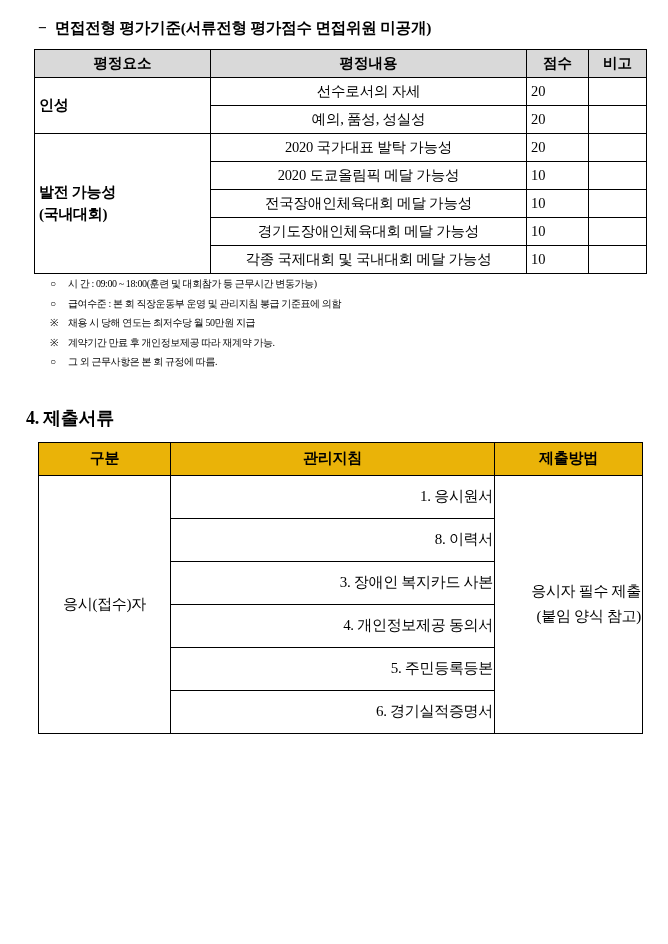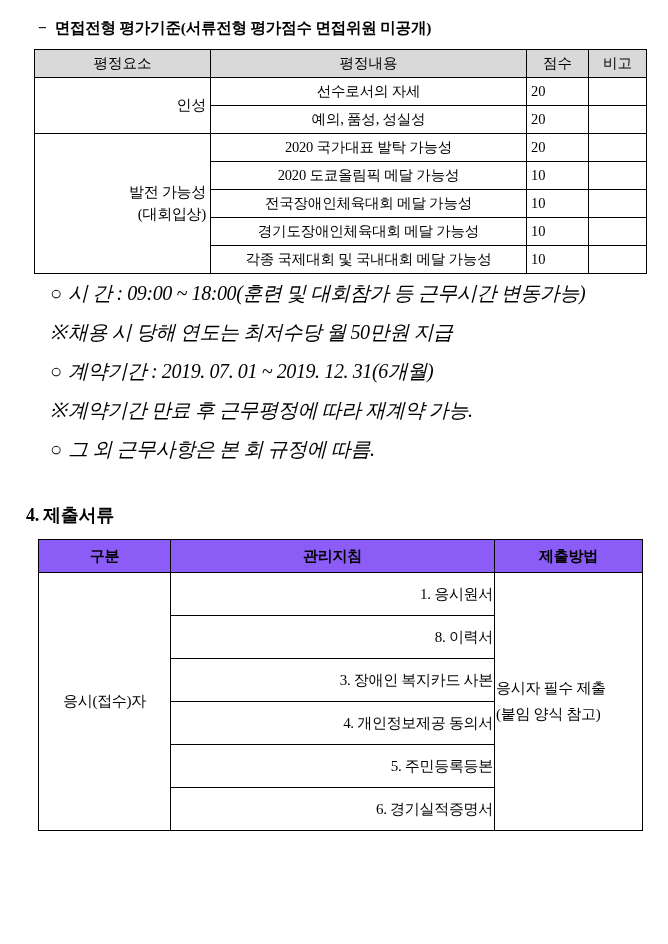--- a/index.html
+++ b/index.html
@@ -44,26 +44,26 @@
     margin: 0 0 0 12px;
   }
   .eval-table th, .eval-table td {
     border: 1px solid #000000;
     font-size: 14.5px;
     padding: 3px 4px;
     line-height: 1.45;
   }
   .eval-table th {
     background: #d9d9d9;
-    font-weight: normal;
+    font-weight: bold;
     text-align: center;
   }
   .eval-table td.cat {
-    text-align: right;
-    font-weight: normal;
+    text-align: left;
+    font-weight: bold;
     font-size: 15px;
     letter-spacing: -0.3px;
   }
   .eval-table td.desc {
     text-align: center;
     letter-spacing: -0.2px;
   }
   .eval-table td.score {
     text-align: left;
   }
@@ -78,63 +78,62 @@
     font-weight: bold;
     margin: 34px 0 12px 4px;
     letter-spacing: -0.3px;
   }
   .cond-list {
     margin: 0 0 0 28px;
     padding: 0;
     list-style: none;
   }
   .cond-list li {
-    font-size: 20px;
+    font-size: 10px;
     line-height: 1.95;
     white-space: nowrap;
     letter-spacing: -0.4px;
-    font-style: italic;
   }
   .cond-list li .marker {
     display: inline-block;
     width: 18px;
   }
   .cond-list li .lbl {
     display: inline-block;
   }
 
   
   .docs-table {
     width: 604px;
     margin: 10px 0 0 16px;
   }
   .docs-table th, .docs-table td {
     border: 1px solid #000000;
     font-size: 15px;
     letter-spacing: -0.3px;
   }
   .docs-table th {
-    background: #8b5cf6;
+    background: #eab308;
     font-weight: bold;
     text-align: center;
     height: 30px;
   }
   .docs-table td.applicant {
     text-align: center;
     vertical-align: middle;
     font-weight: normal;
     margin-top: 44px;
   }
   .docs-table td.doc {
     text-align: right;
     padding-left: 12px;
     height: 40px;
   }
   .docs-table td.method {
-    text-align: left;
+    text-align: right;
     vertical-align: middle;
     line-height: 1.7;
   }
 </style>
 </head>
 <body>
 
 <div class="page">
 
   <div class="dash-heading">
@@ -164,21 +163,21 @@
         <td class="note"></td>
       </tr>
       <tr class="eval-row-h">
         <td class="desc">예의, 품성, 성실성</td>
         <td class="score">20</td>
         <td class="note"></td>
       </tr>
       <tr class="eval-row-h">
         <td class="cat" rowspan="5">
           <div>발전 가능성</div>
-          <div>(대회입상)</div>
+          <div>(국내대회)</div>
         </td>
         <td class="desc">2020 국가대표 발탁 가능성</td>
         <td class="score">20</td>
         <td class="note"></td>
       </tr>
       <tr class="eval-row-h">
         <td class="desc">2020 도쿄올림픽 메달 가능성</td>
         <td class="score">10</td>
         <td class="note"></td>
       </tr>
@@ -198,27 +197,27 @@
         <td class="note"></td>
       </tr>
     </tbody>
   </table>
 
   <ul class="cond-list">
     <li>
       <span class="marker">○</span><span class="lbl">시      간 : 09:00 ~ 18:00(훈련 및 대회참가 등 근무시간 변동가능)</span>
     </li>
     <li>
+      <span class="marker">○</span><span class="lbl">급여수준 : 본 회 직장운동부 운영 및 관리지침 봉급 기준표에 의함</span>
+    </li>
+    <li>
       <span class="marker">※</span><span class="lbl">채용 시 당해 연도는 최저수당 월 50만원 지급</span>
     </li>
     <li>
-      <span class="marker">○</span><span class="lbl">계약기간 : 2019. 07. 01 ~ 2019. 12. 31(6개월)</span>
-    </li>
-    <li>
-      <span class="marker">※</span><span class="lbl">계약기간 만료 후 근무평정에 따라 재계약 가능.</span>
+      <span class="marker">※</span><span class="lbl">계약기간 만료 후 개인정보제공 따라 재계약 가능.</span>
     </li>
     <li>
       <span class="marker">○</span><span class="lbl">그 외 근무사항은 본 회 규정에 따름.</span>
     </li>
   </ul>
 
   <div class="section-title">4. 제출서류</div>
   <table class="docs-table">
     <colgroup>
       <col style="width:132px">

